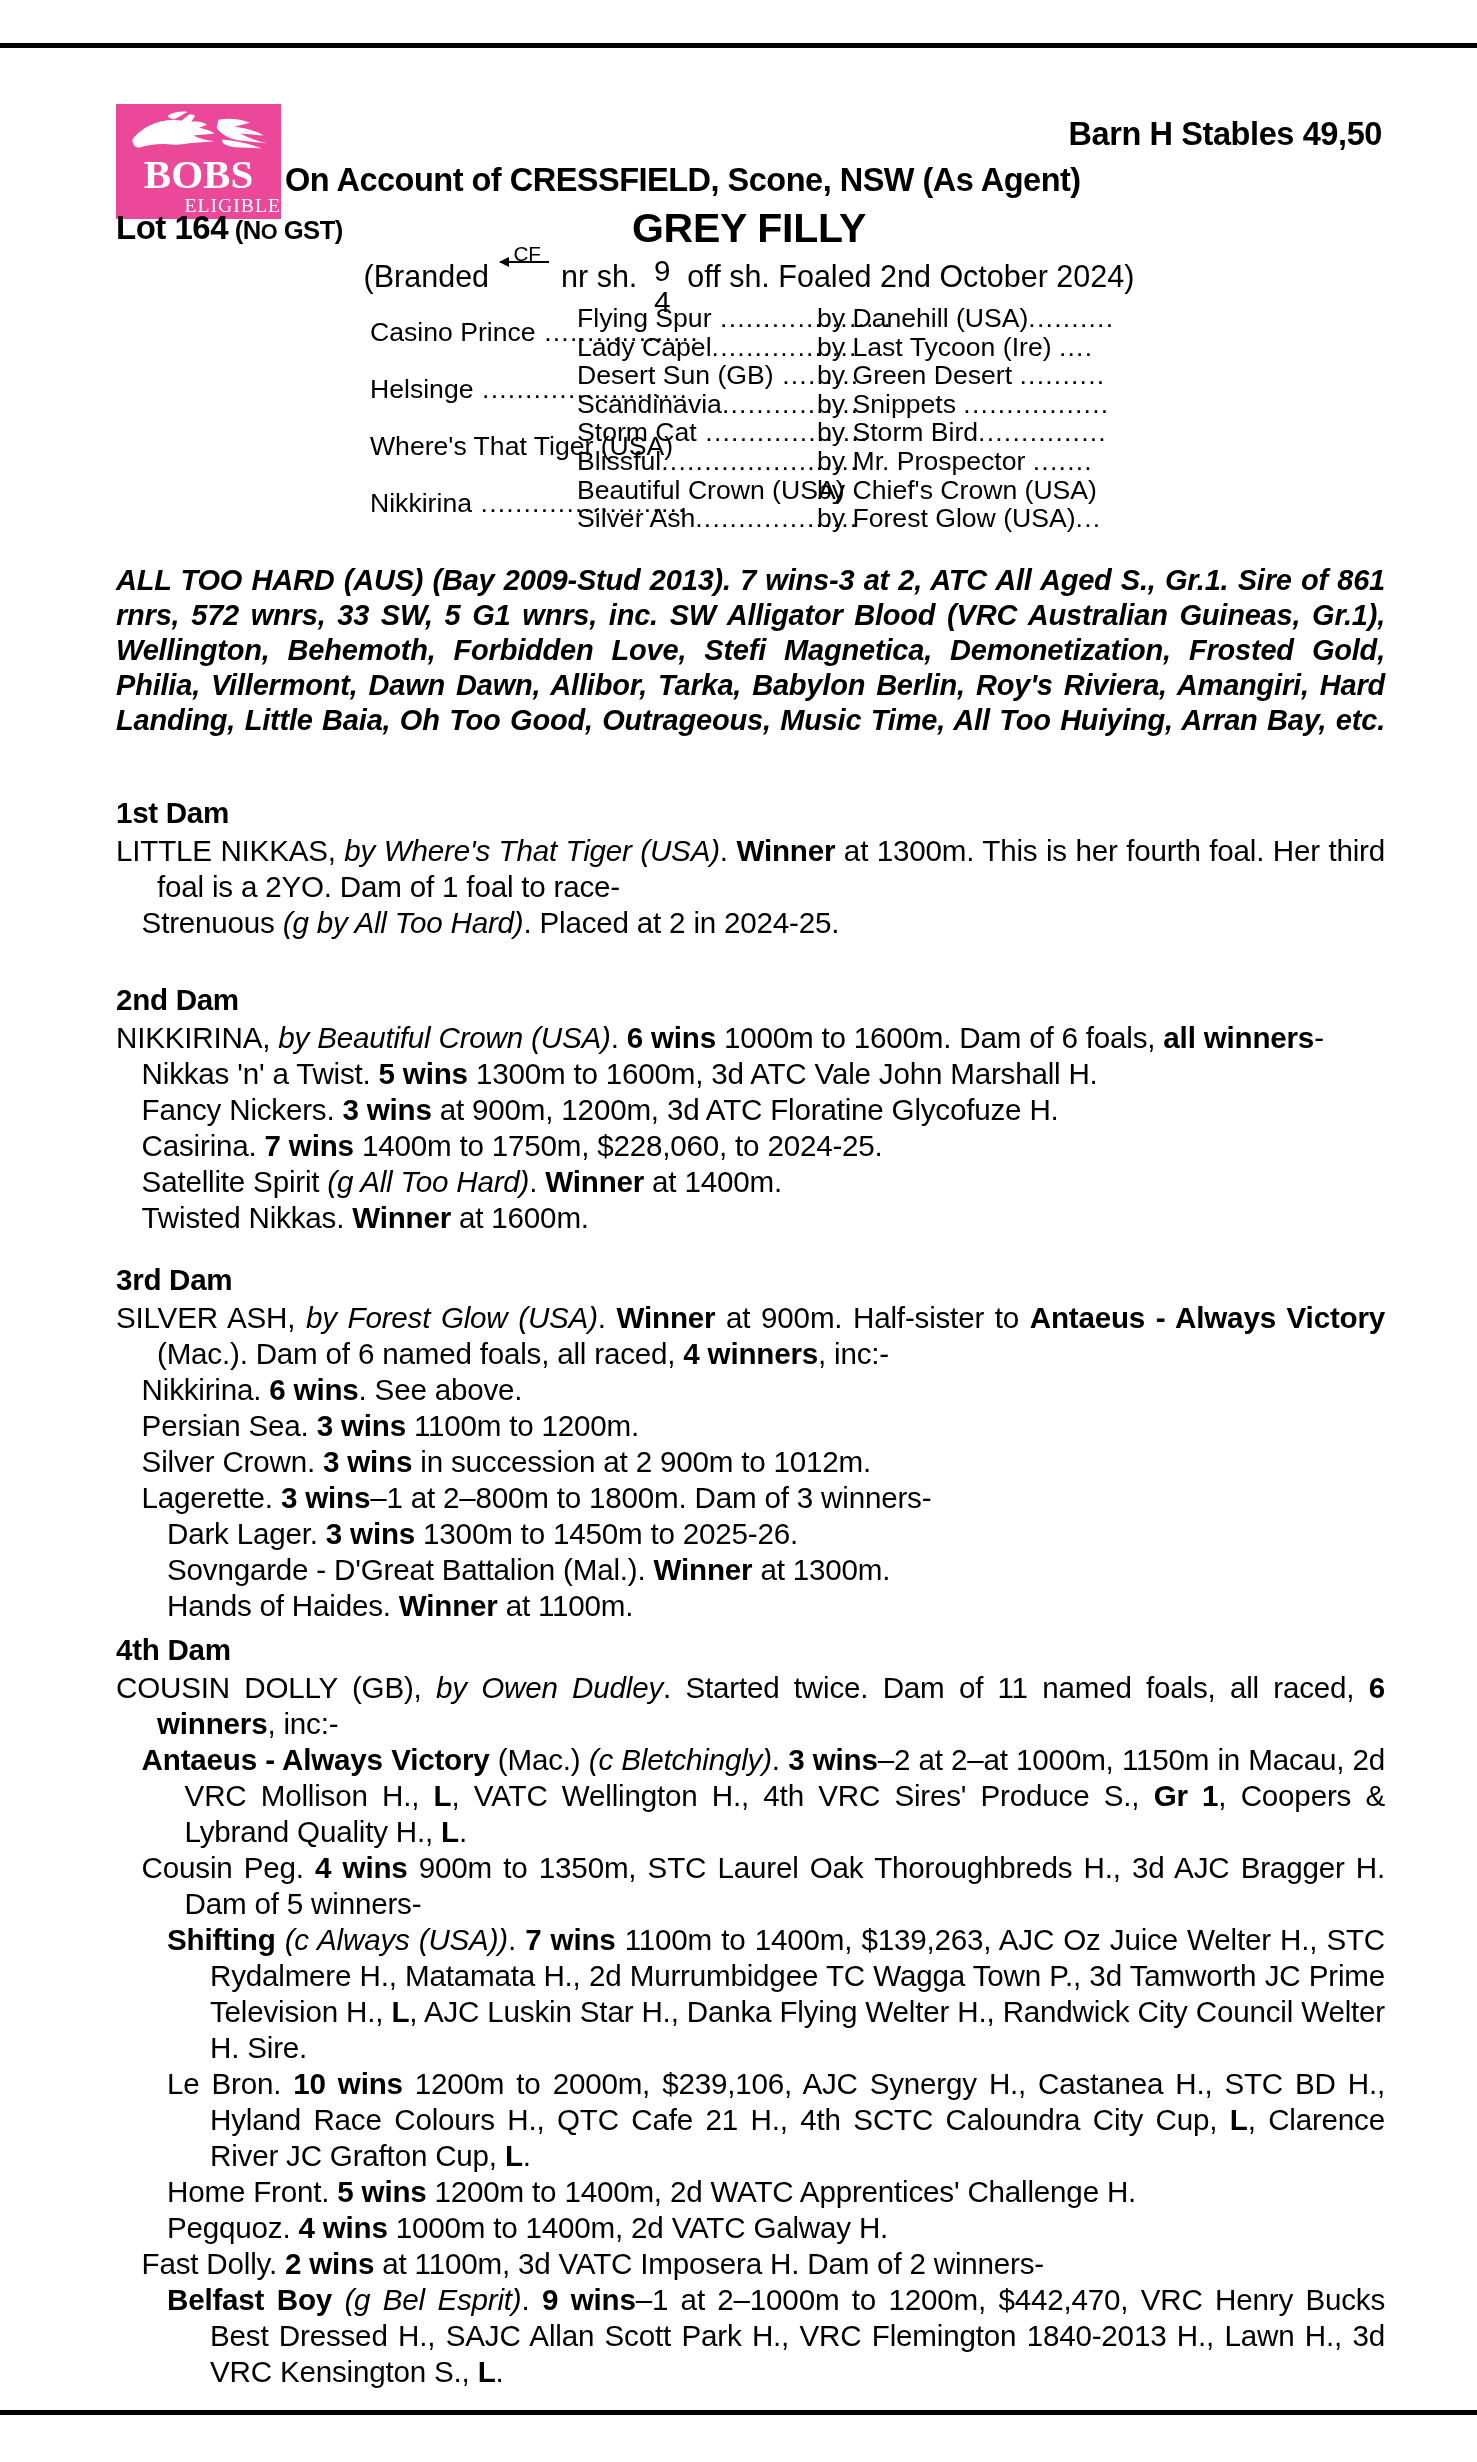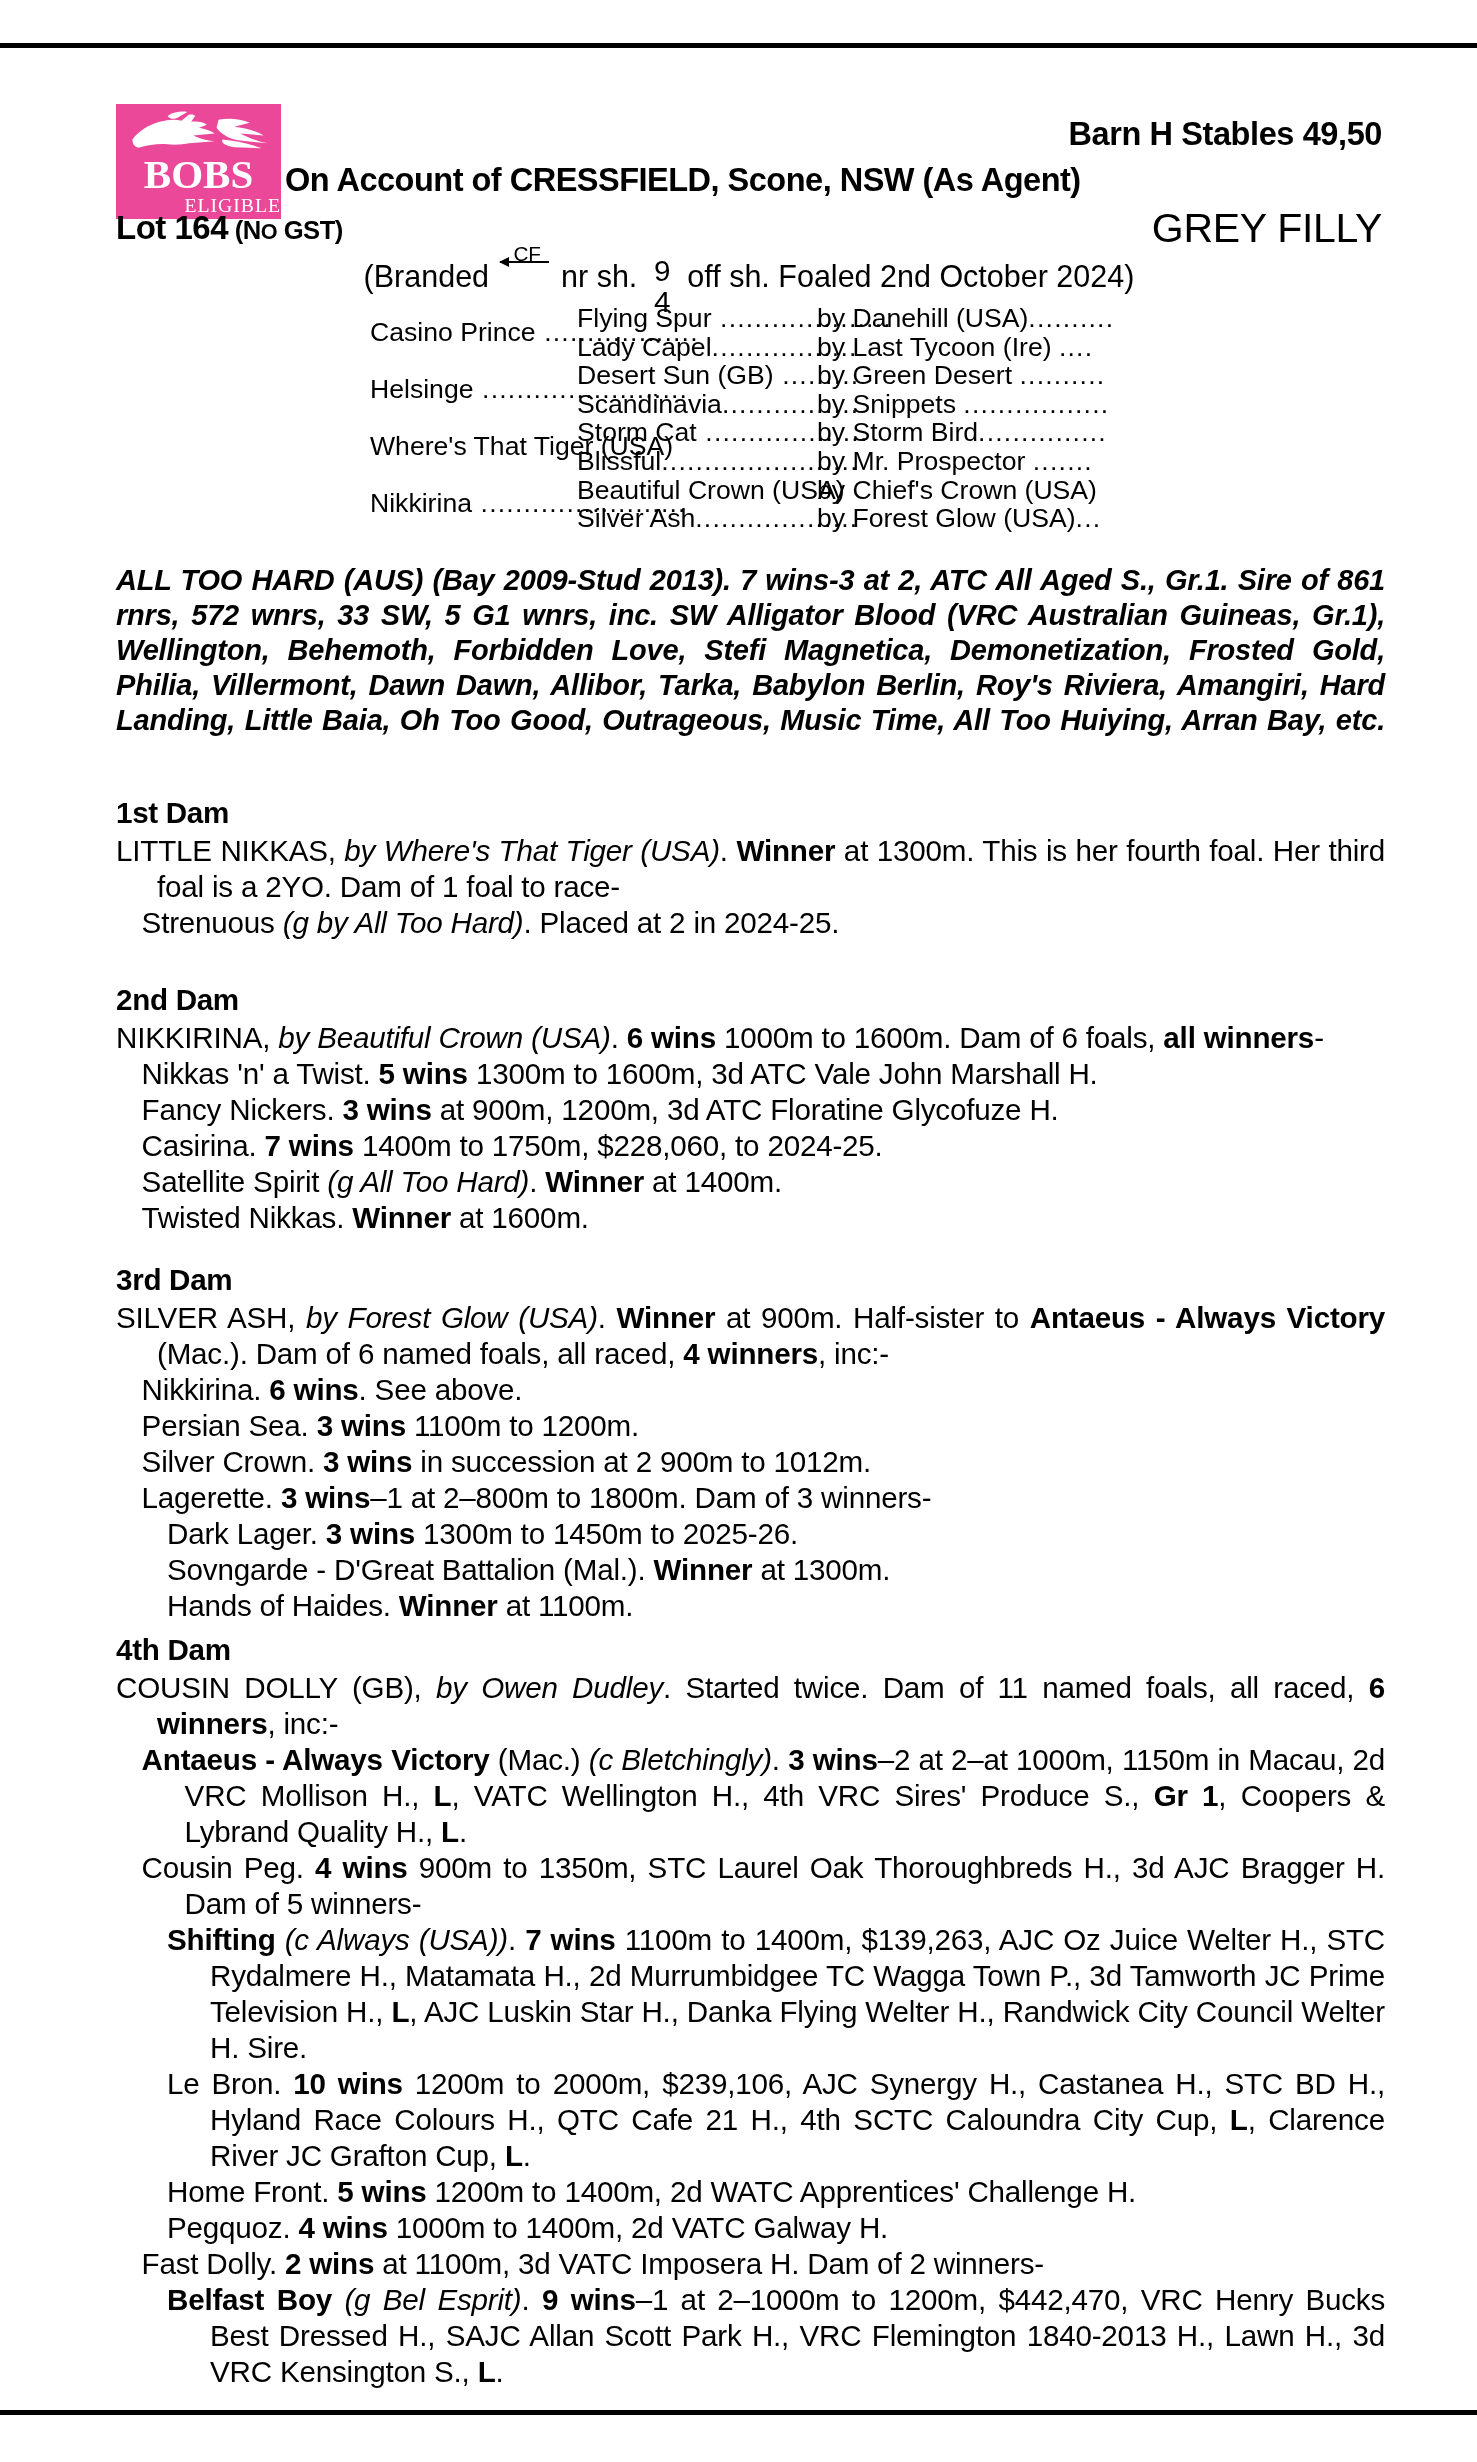--- a/index.html
+++ b/index.html
@@ -102,22 +102,22 @@
     letter-spacing: -0.5px;
     white-space: nowrap;
   }
   .lot-label .gst {
     font-size: 25.6px;
   }
   .lot-label .gst .sc { font-size: 21.7px; }
   .sex-title {
     position: absolute;
     left: 0; top: -3.9px; width: 1266px;
-    text-align: right;
-    font-weight: normal;
+    text-align: center;
+    font-weight: bold;
     font-size: 41px;
     letter-spacing: -0.3px;
   }
 
   
   .branded {
     position: absolute;
     left: 0; top: 200px; width: 1266px;
     text-align: center;
     font-size: 30.5px;

